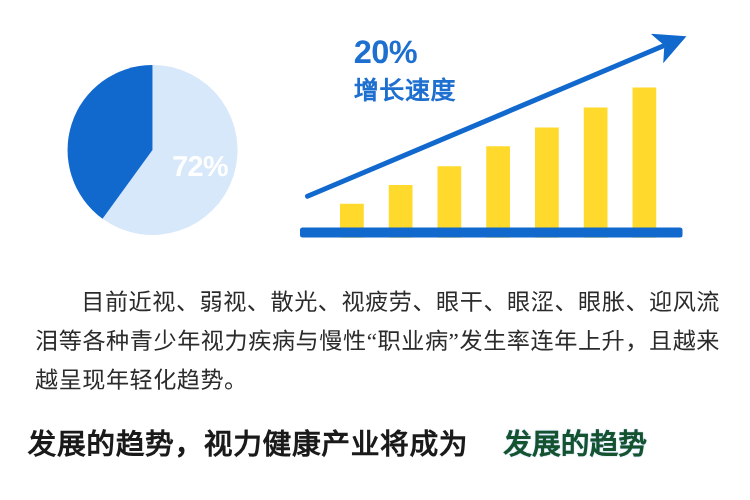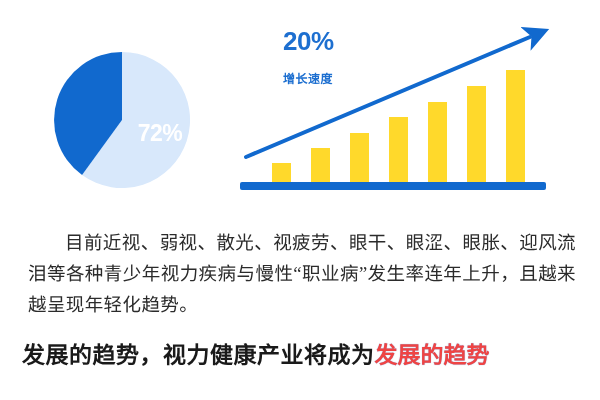--- a/index.html
+++ b/index.html
@@ -74,24 +74,24 @@
     line-height: 1.05;
     white-space: nowrap;
   }
   .growth-pct {
     font-size: 26px;
     font-weight: bold;
     letter-spacing: -0.5px;
     display: block;
   }
   .growth-sub {
-    font-size: 12px;
+    font-size: 20px;
     font-weight: bold;
     display: block;
-    margin-top: 18px;
+    margin-top: 8px;
     letter-spacing: 0.5px;
   }
 
   
   .body-copy {
     position: absolute;
     left: 28px;
     top: 228px;
     width: 548px;
     font-size: 18.5px;
@@ -113,24 +113,25 @@
     top: 338px;
     width: 566px;
     font-size: 23px;
     font-weight: bold;
     line-height: 34px;
     color: #1a1a1a;
     letter-spacing: 0.5px;
     white-space: nowrap;
   }
   .headline .accent {
-    color: #ef4444;
+    color: #14532d;
     font-weight: bold;
     letter-spacing: 0px;
     text-shadow: 0 0 1px rgba(20,98,200,0.55);
+    margin-left: 28px;
   }
 </style>
 </head>
 <body>
 
 <div id="infographic">
 
   <div class="graphics-band">
 
     <div class="pie-chart-wrap">

